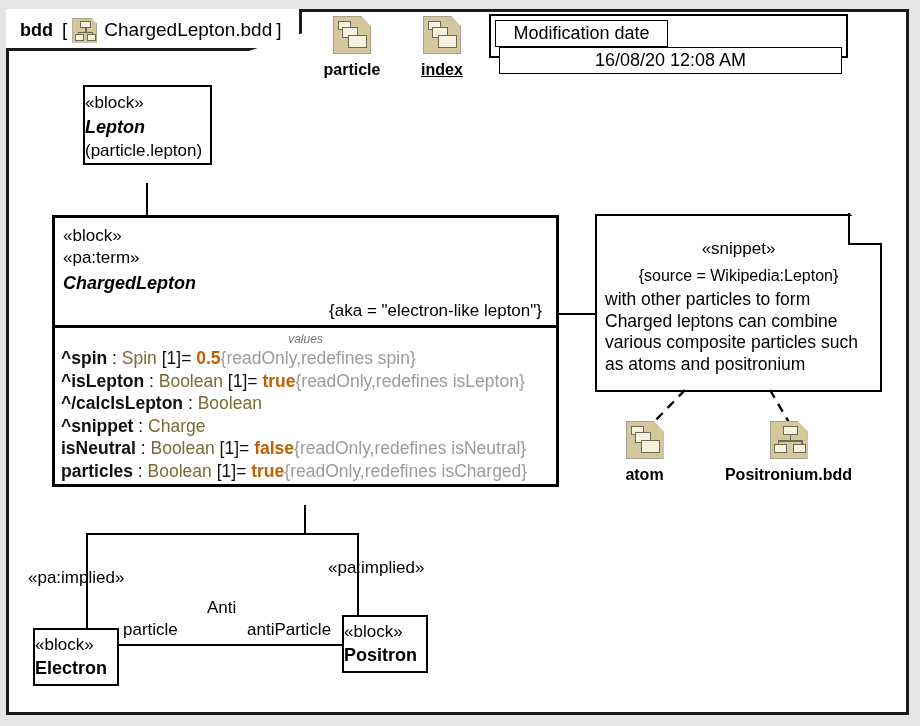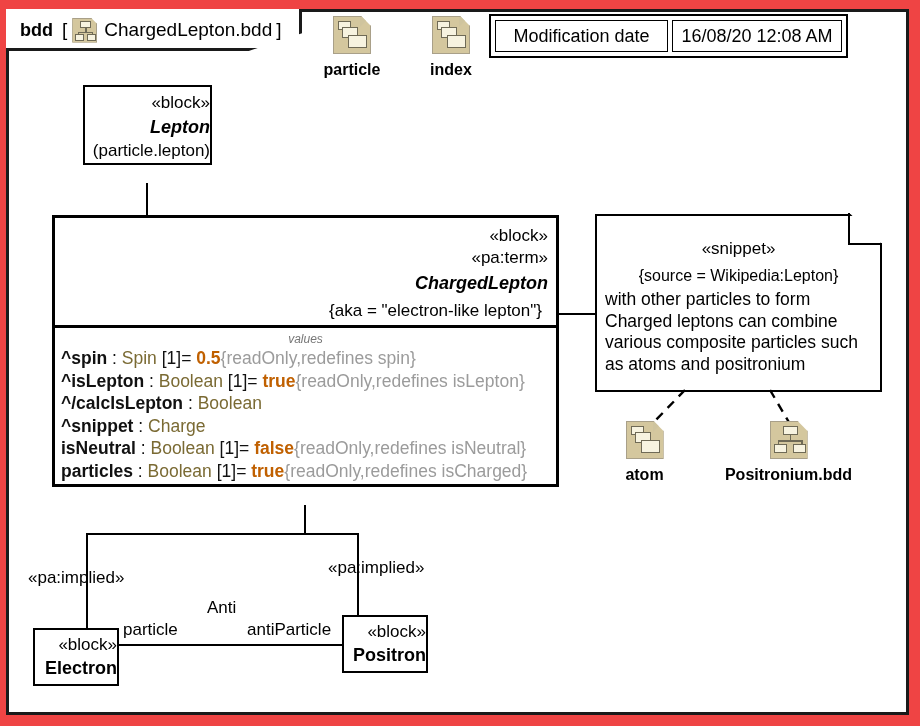--- a/index.html
+++ b/index.html
@@ -1,17 +1,17 @@
 <!DOCTYPE html>
 <html><head>
 <meta charset="utf-8">
 <style>
   html,body{margin:0;padding:0;background:#ffffff;}
   body{font-family:"Liberation Sans","DejaVu Sans",sans-serif;}
-  #canvas{position:relative;width:920px;height:726px;background:#ef4444;overflow:hidden;}
+  #canvas{position:relative;width:920px;height:726px;background:#e5e5e5;overflow:hidden;}
 
   
   .frame{position:absolute;left:6px;top:9px;width:903px;height:706px;border:3px solid #1a1a1a;box-sizing:border-box;background:#fff;}
 
   
   .tab{position:absolute;left:6px;top:9px;height:42px;background:#fff;border:3px solid #1a1a1a;border-left:none;border-top:none;box-sizing:border-box;
        display:flex;align-items:center;padding:0 6px 0 14px;
        -webkit-clip-path:polygon(0 0,100% 0,100% 58%,82% 100%,0 100%);clip-path:polygon(0 0,100% 0,100% 58%,82% 100%,0 100%);}
   .tab-inner{position:absolute;left:6px;top:9px;height:42px;width:296px;box-sizing:border-box;display:flex;align-items:center;padding-left:14px;}
   .tab-kind{font-weight:bold;font-size:18px;color:#000;letter-spacing:0;}
@@ -32,21 +32,21 @@
   .deskicon .cap{font-size:16px;font-weight:bold;color:#000;margin-top:3px;white-space:nowrap;}
 
   
   .moddate{position:absolute;border:2px solid #000;background:#fff;box-sizing:border-box;display:flex;padding:4px;}
   .moddate .cell{border:1.6px solid #000;background:#fff;display:flex;align-items:center;justify-content:center;font-size:18px;color:#000;box-sizing:border-box;padding:2px 8px;}
   .moddate .cell + .cell{margin-left:4px;}
 
   
   .block{position:absolute;background:#fff;border:2px solid #000;box-sizing:border-box;}
   .block.heavy{border-width:3px;}
-  .block .ctr{text-align:right;border-radius:29px;}
+  .block .ctr{text-align:left;border-radius:29px;}
   .stereo{font-size:17px;color:#000;line-height:1.16;}
   .bname{font-size:18px;font-weight:bold;font-style:italic;color:#000;line-height:1.2;}
   .bname.plain{font-style:normal;}
   .qual{font-size:17px;color:#000;line-height:1.2;}
 
   
   #chargedlepton{left:52px;top:215px;width:507px;height:272px;}
   .cl-head{padding:8px 8px 4px 8px;}
   .cl-aka{text-align:right;font-size:17px;color:#000;padding-right:6px;margin-top:6px;}
   .cl-divider{border-top:3px solid #000;}
@@ -102,31 +102,31 @@
   <div class="deskicon" style="left:319px;top:16px;width:66px;">
     <span class="pkgicon" style="width:38px;height:38px;">
       <span class="fold" style="border-width:0 0 10px 10px;"></span>
       <span class="r" style="left:4px;top:4px;width:13px;height:9px;"></span>
       <span class="r" style="left:8px;top:10px;width:16px;height:11px;"></span>
       <span class="r" style="left:14px;top:18px;width:19px;height:13px;"></span>
     </span>
     <div class="cap">particle</div>
   </div>
 
-  <div class="deskicon" style="left:420px;top:16px;width:62px;">
+  <div class="deskicon" style="left:411px;top:16px;width:62px;text-decoration:underline;">
     <span class="pkgicon" style="width:38px;height:38px;">
       <span class="fold" style="border-width:0 0 10px 10px;"></span>
       <span class="r" style="left:4px;top:4px;width:13px;height:9px;"></span>
       <span class="r" style="left:8px;top:10px;width:16px;height:11px;"></span>
       <span class="r" style="left:14px;top:18px;width:19px;height:13px;"></span>
     </span>
     <div class="cap">index</div>
   </div>
 
-  <div class="moddate" style="left:489px;top:14px;width:359px;height:44px;">
+  <div class="moddate" style="left:489px;top:14px;width:359px;height:44px;flex-direction:column;">
     <div class="cell" style="width:173px;">Modification date</div>
     <div class="cell" style="flex:1;">16/08/20 12:08 AM</div>
   </div>
 
   <div class="block" style="left:83px;top:85px;width:129px;height:80px;">
     <div class="ctr" style="padding-top:6px;">
       <div class="stereo">«block»</div>
       <div class="bname" style="margin-top:4px;">Lepton</div>
       <div class="qual" style="margin-top:3px;">(particle.lepton)</div>
     </div>

